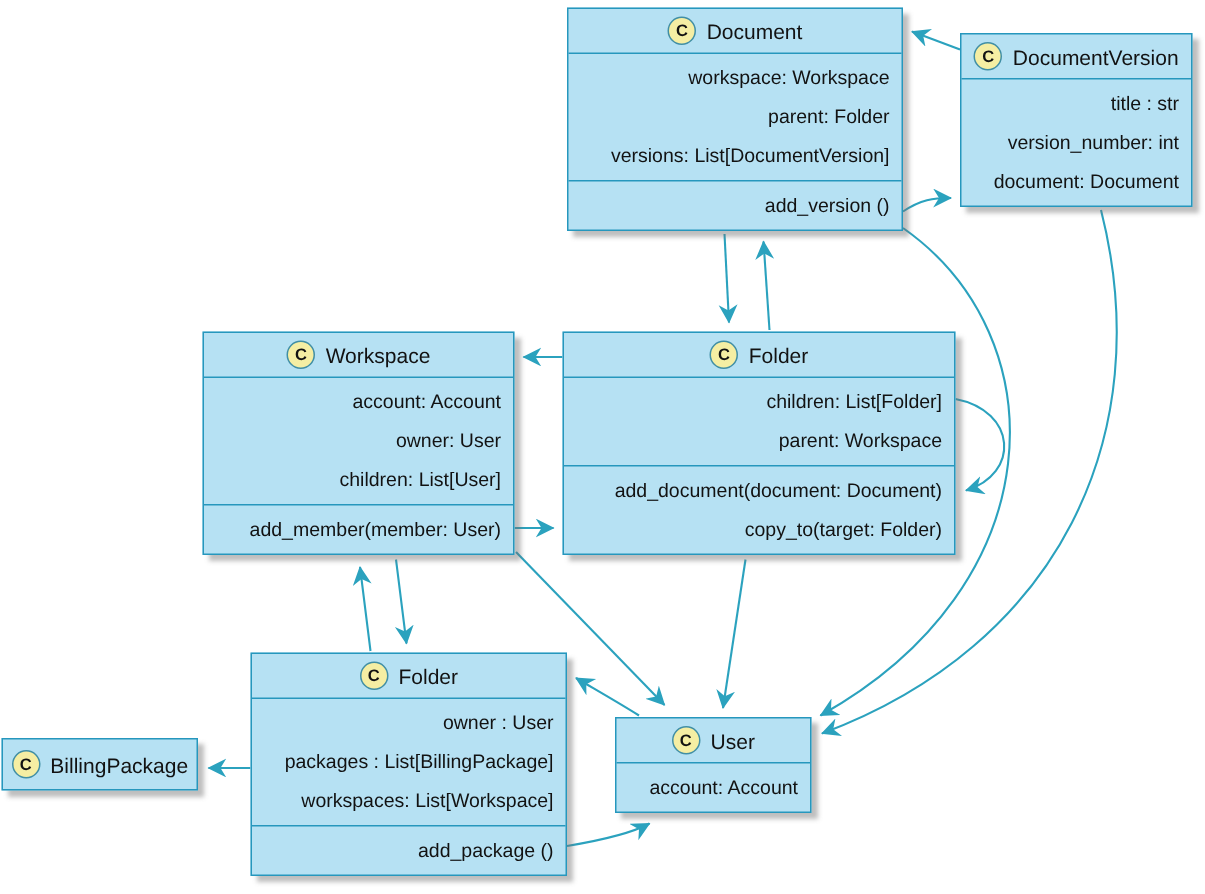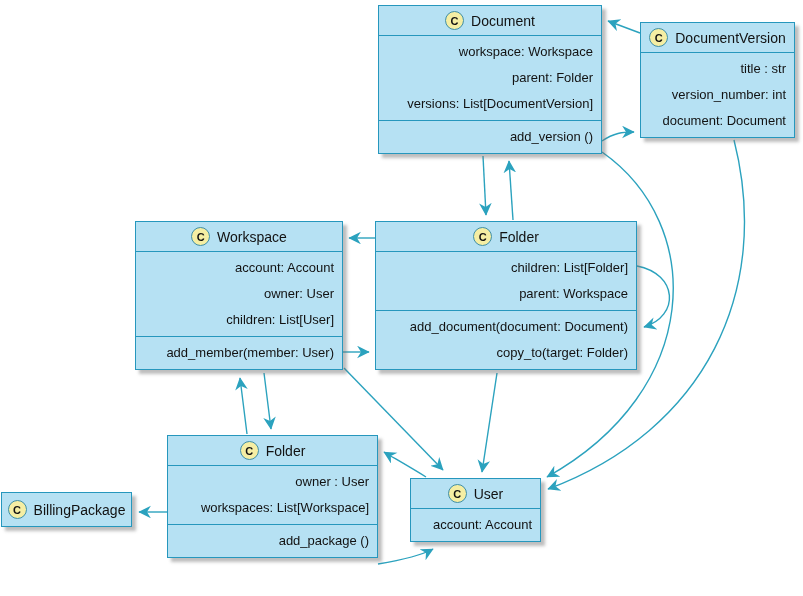--- a/index.html
+++ b/index.html
@@ -136,20 +136,21 @@
 
   <div class="uml-class" style="left:167px;top:435px;width:211px;">
     <div class="uml-title">
       <span class="circle-c">
           <span>C</span>
         </span>
       <span>Folder</span>
     </div>
     <div class="uml-attrs">
       <div class="member">owner : User</div>
+      <div class="member">packages : List[BillingPackage]</div>
       <div class="member">workspaces: List[Workspace]</div>
     </div>
     <div class="uml-methods">
       <div class="member">add_package ()</div>
     </div>
   </div>
 
   <div class="uml-class" style="left:410px;top:478px;width:131px;">
     <div class="uml-title">
       <span class="circle-c">

